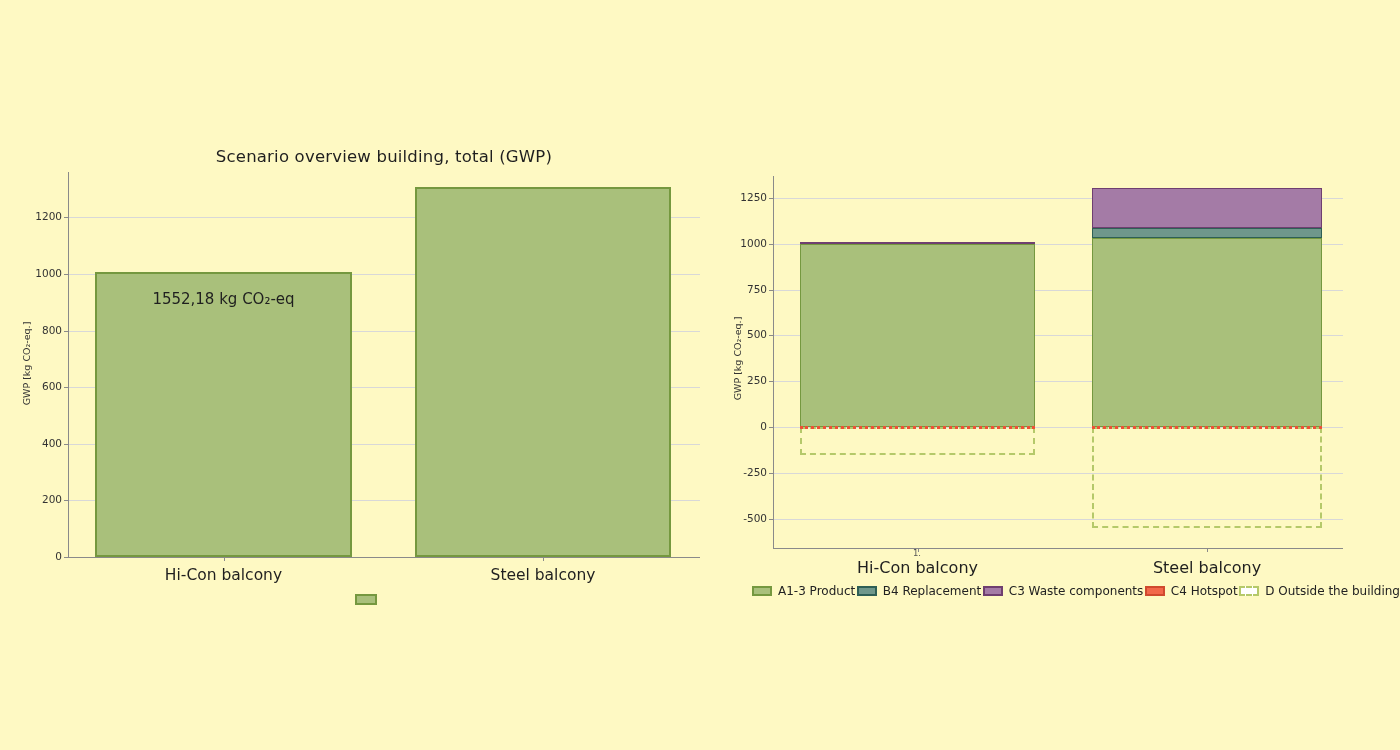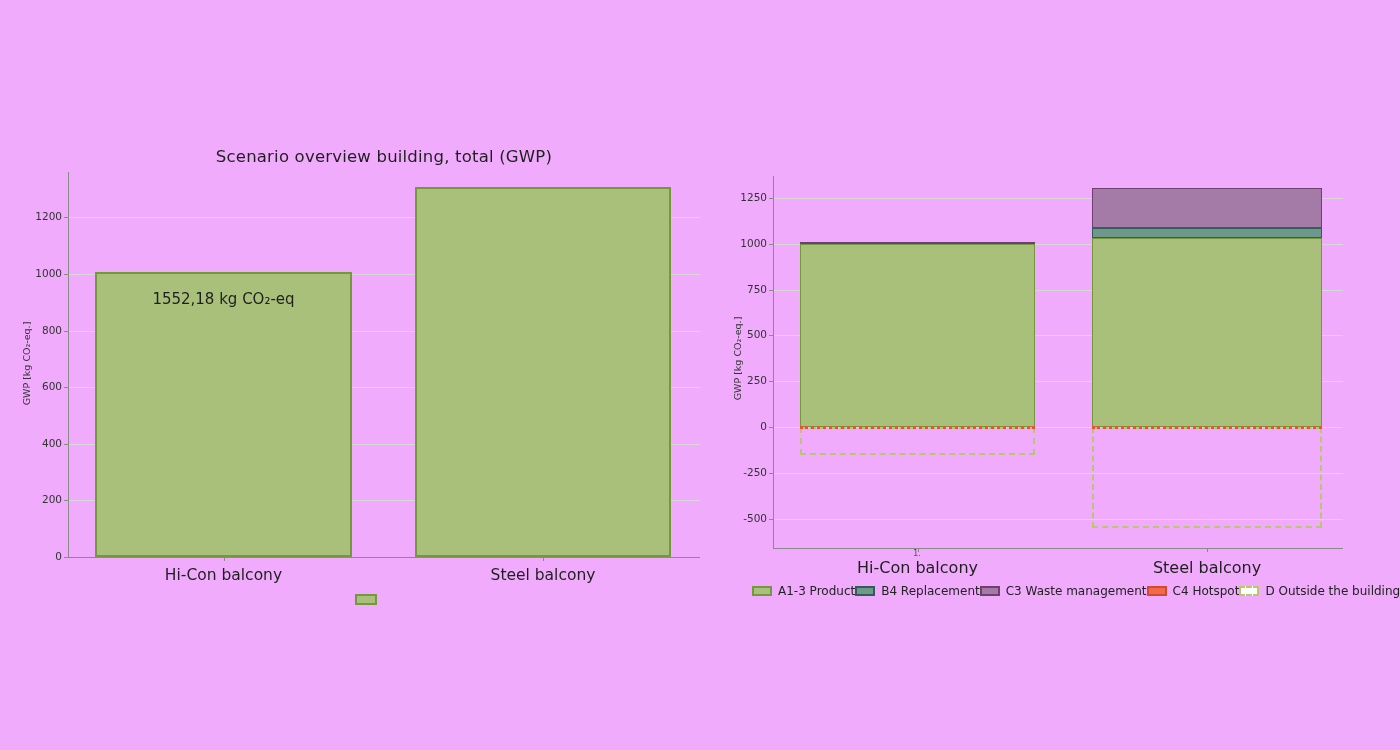--- a/index.html
+++ b/index.html
@@ -1,17 +1,17 @@
 <!DOCTYPE html>
 <html><head>
 <meta charset="utf-8">
 <style>
   html,body{margin:0;padding:0;background:#fff;}
   body{width:1400px;height:750px;overflow:hidden;font-family:"DejaVu Sans",sans-serif;}
-  .canvas{position:relative;width:1400px;height:750px;background:#f0abfc;}
+  .canvas{position:relative;width:1400px;height:750px;background:#fef9c3;}
   .chart-title{position:absolute;text-align:center;font-size:16.5px;color:#1f1f1f;letter-spacing:.2px;}
   .chart-title.big{font-size:17.5px;}
   .plot{position:absolute;}
   .gridline{position:absolute;left:0;height:1px;background:#d8d8d8;z-index:0;}
   .yaxis{position:absolute;top:0;width:1px;background:#8a8a8a;z-index:4;}
   .xaxis{position:absolute;left:0;height:1px;background:#8a8a8a;z-index:4;}
   .ytick{position:absolute;font-size:10.5px;color:#333;text-align:right;z-index:4;}
   .ytick-mark{position:absolute;width:4px;height:1px;background:#8a8a8a;z-index:4;}
   .xtick-mark{position:absolute;width:1px;height:4px;background:#8a8a8a;z-index:4;}
   .bar{position:absolute;box-sizing:border-box;z-index:2;}
@@ -123,21 +123,21 @@
       <div class="legend-item">
         <div class="legend-swatch" style="border-color: rgb(117, 152, 63); background: rgb(169, 192, 123);"></div>
         <span class="legend-label">A1-3 Product</span>
       </div>
       <div class="legend-item">
         <div class="legend-swatch" style="border-color: rgb(46, 95, 85); background: rgb(111, 151, 139);"></div>
         <span class="legend-label">B4 Replacement</span>
       </div>
       <div class="legend-item">
         <div class="legend-swatch" style="border-color: rgb(111, 63, 112); background: rgb(164, 123, 166);"></div>
-        <span class="legend-label">C3 Waste management</span>
+        <span class="legend-label">C3 Waste components</span>
       </div>
       <div class="legend-item">
         <div class="legend-swatch" style="border-color: rgb(208, 74, 46); background: rgb(242, 104, 74);"></div>
         <span class="legend-label">C4 Hotspot</span>
       </div>
       <div class="legend-item">
         <div class="legend-swatch dashed" style="border-color: rgb(181, 201, 106);"></div>
         <span class="legend-label">D Outside the building</span>
       </div>
     </div>

